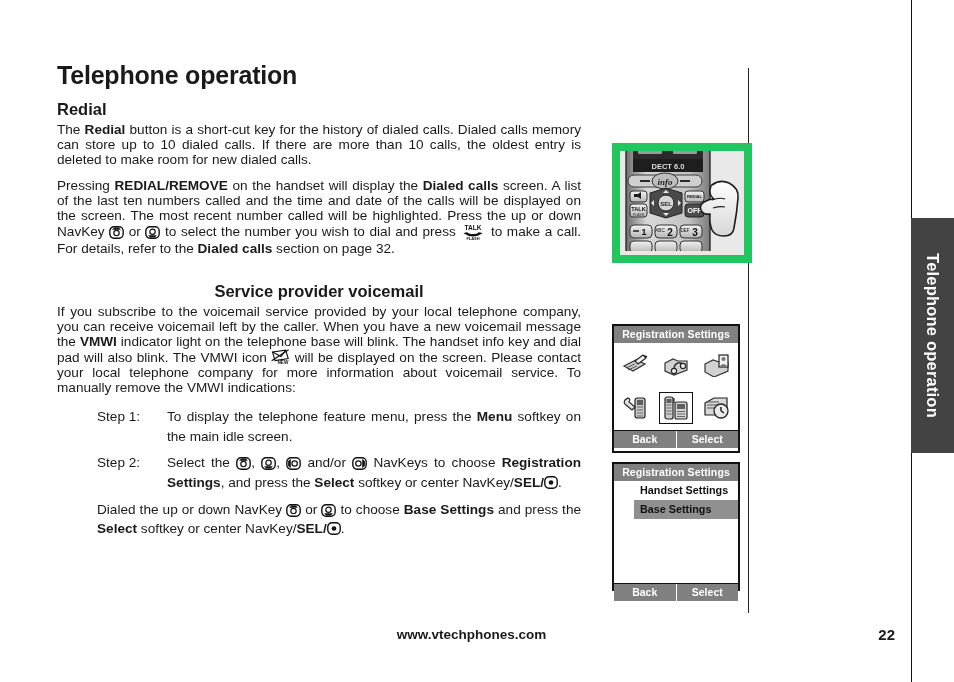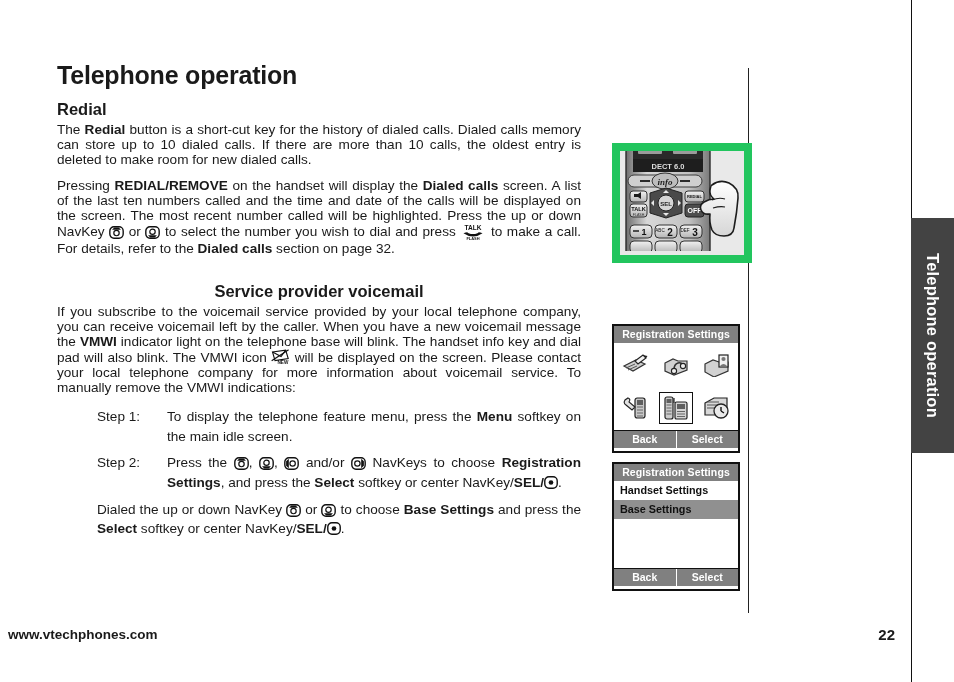--- a/index.html
+++ b/index.html
@@ -78,21 +78,21 @@
   }
   .lcd-1 { left:612px; top:324px; height:125px; }
   .lcd-2 { left:612px; top:462px; height:125px; }
   .lcd-title {
     height:17px; background:#808080; color:#fff;
     font-size:10.5px; font-weight:bold; text-align:center;
     line-height:17px; letter-spacing:.1px;
   }
   .lcd-body { position:relative; background:#fff; }
   .lcd-1 .lcd-body { height:87px; }
-  .lcd-2 .lcd-body { height:87px; }
+  .lcd-2 .lcd-body { height:102px;padding-left:20px; }
   .lcd-foot {
     display:flex; height:17px; border-top:1px solid #111;align-items:flex-end;
   }
   .softkey {
     flex:1; background:#808080; color:#fff; font-size:10.5px; font-weight:bold;
     text-align:center; line-height:17px;
   }
   .softkey + .softkey { border-left:1px solid #fff; }
 
   
@@ -111,22 +111,22 @@
 
   
   .menu-row {
     font-size:10.8px; font-weight:bold; padding:3px 5px 3px 6px;
     color:#111; line-height:13px;
   }
   .menu-row.selected { background:#909090; color:#111; }
 
   
   .footer-url {
-    position:absolute; left:8px; top:627px; width:911px;
-    text-align:left; font-size:13.5px; font-weight:bold;
+    position:absolute; left:16px; top:627px; width:911px;
+    text-align:center; font-size:13.5px; font-weight:bold;
   }
   .footer-page {
     position:absolute; left:855px; top:626px; width:40px;
     text-align:right; font-size:15px;font-weight:bold;
   }
 </style>
 </head>
 <body>
 
 <div class="page">
@@ -180,21 +180,21 @@
       <div class="step">
         <div class="step-label">Step 1:</div>
         <div class="step-text">
           <span>To display the telephone feature menu, press the </span><b>Menu</b><span> softkey on the main idle screen.</span>
         </div>
       </div>
 
       <div class="step">
         <div class="step-label">Step 2:</div>
         <div class="step-text">
-          <span>Press the </span><svg class="ik navkey" viewBox="0 0 16 14">
+          <span>Select the </span><svg class="ik navkey" viewBox="0 0 16 14">
               <rect x="0.8" y="0.8" width="14.4" height="12.4" rx="4.5" fill="#fff" stroke="#111" stroke-width="1.5"></rect>
               <circle cx="8" cy="7.6" r="2.9" fill="none" stroke="#111" stroke-width="1.3"></circle>
               <path d="M3.2 4.1 L12.8 4.1 L10.4 1.6 L5.6 1.6 Z" fill="#111"></path>
             </svg><span>, </span><svg class="ik navkey" viewBox="0 0 16 14">
               <rect x="0.8" y="0.8" width="14.4" height="12.4" rx="4.5" fill="#fff" stroke="#111" stroke-width="1.5"></rect>
               <circle cx="8" cy="6.2" r="2.9" fill="none" stroke="#111" stroke-width="1.3"></circle>
               <path d="M3.2 9.9 L12.8 9.9 L10.4 12.4 L5.6 12.4 Z" fill="#111"></path>
             </svg><span>, </span><svg class="ik navkey" viewBox="0 0 16 14">
               <rect x="0.8" y="0.8" width="14.4" height="12.4" rx="4.5" fill="#fff" stroke="#111" stroke-width="1.5"></rect>
               <circle cx="9.2" cy="7" r="2.9" fill="none" stroke="#111" stroke-width="1.3"></circle>

